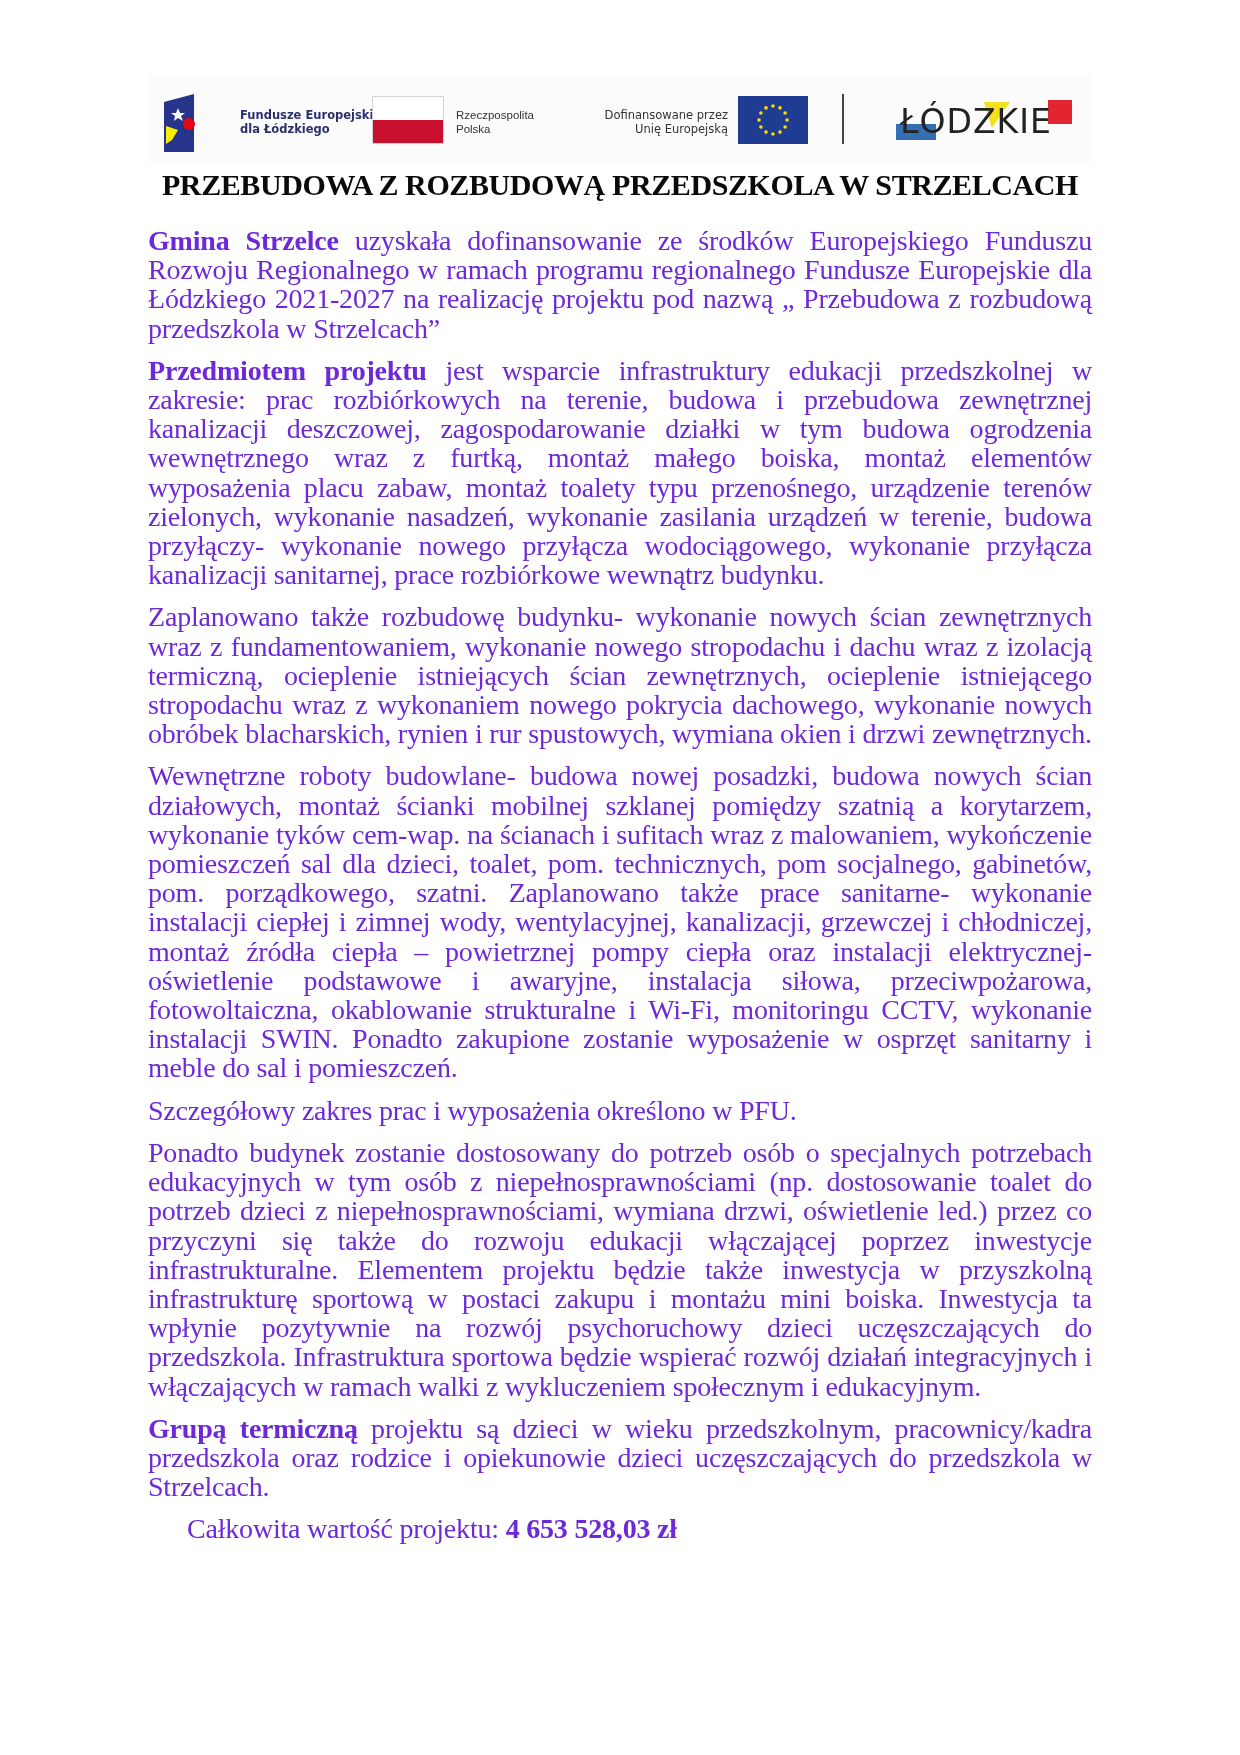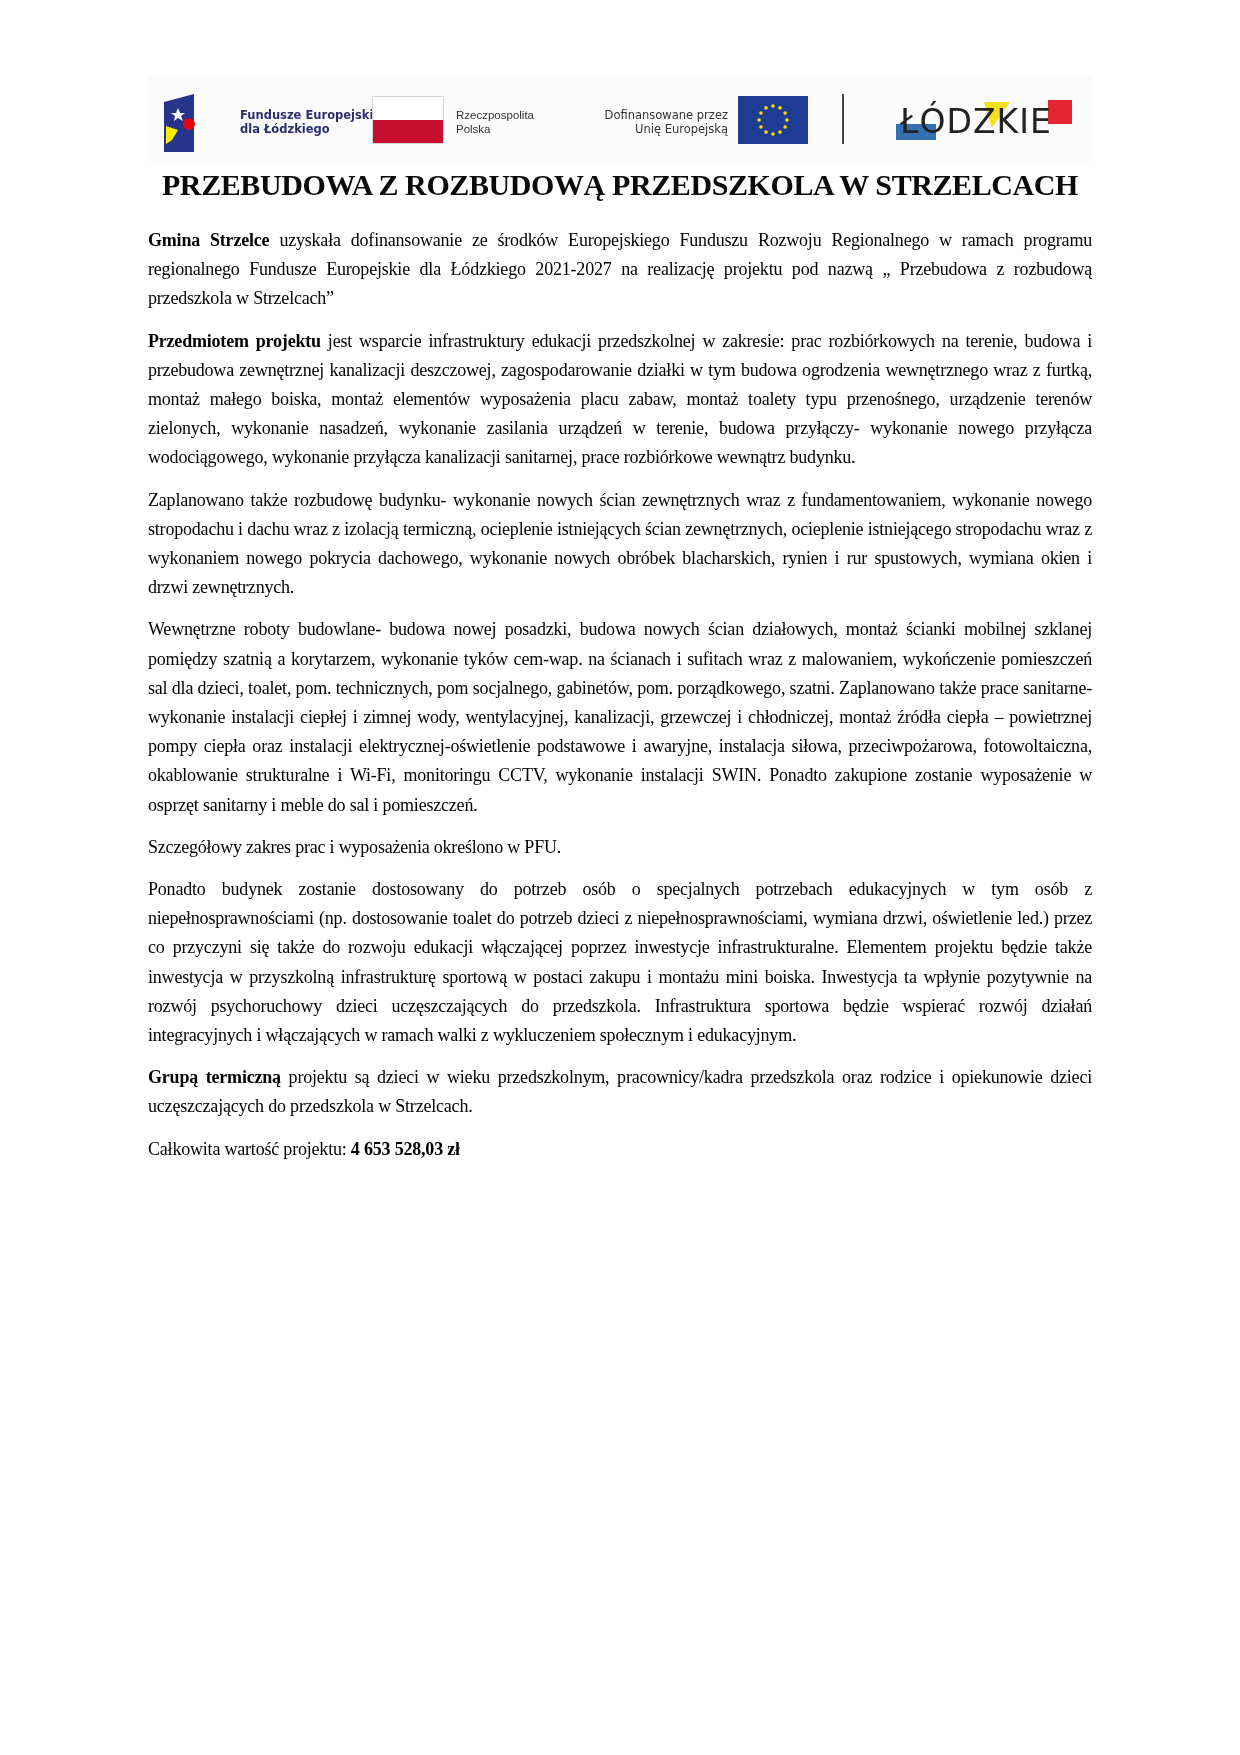--- a/index.html
+++ b/index.html
@@ -150,28 +150,28 @@
     }
     .content {
       position: absolute;
       left: 148px;
       top: 226px;
       width: 944px;
     }
     .content p {
       margin: 0 0 13px 0;
       font-family: "Liberation Serif", serif;
-      font-size: 18px;
+      font-size: 28px;
       line-height: 29.2px;
       text-align: justify;
-      color: #000000;
+      color: #6d28d9;
       letter-spacing: -0.2px;
     }
     .content p b { font-weight: bold; }
-    .content p.last-line-left { text-align: left; }
+    .content p.last-line-left { text-align: left; margin-left: 39px; }
   </style>
 </head>
 <body>
 
 <div class="logo-bar">
   <div class="logo-fe">
     <svg class="fe-mark" viewBox="0 0 32 58">
       <polygon points="0,8 30,0 30,58 0,58" fill="#27348b"></polygon>
       <polygon points="14,14 16,19 21,19 17,22 19,27 14,24 10,27 11,22 7,19 12,19" fill="#ffffff"></polygon>
       <circle cx="25" cy="30" r="6" fill="#e30613"></circle>

